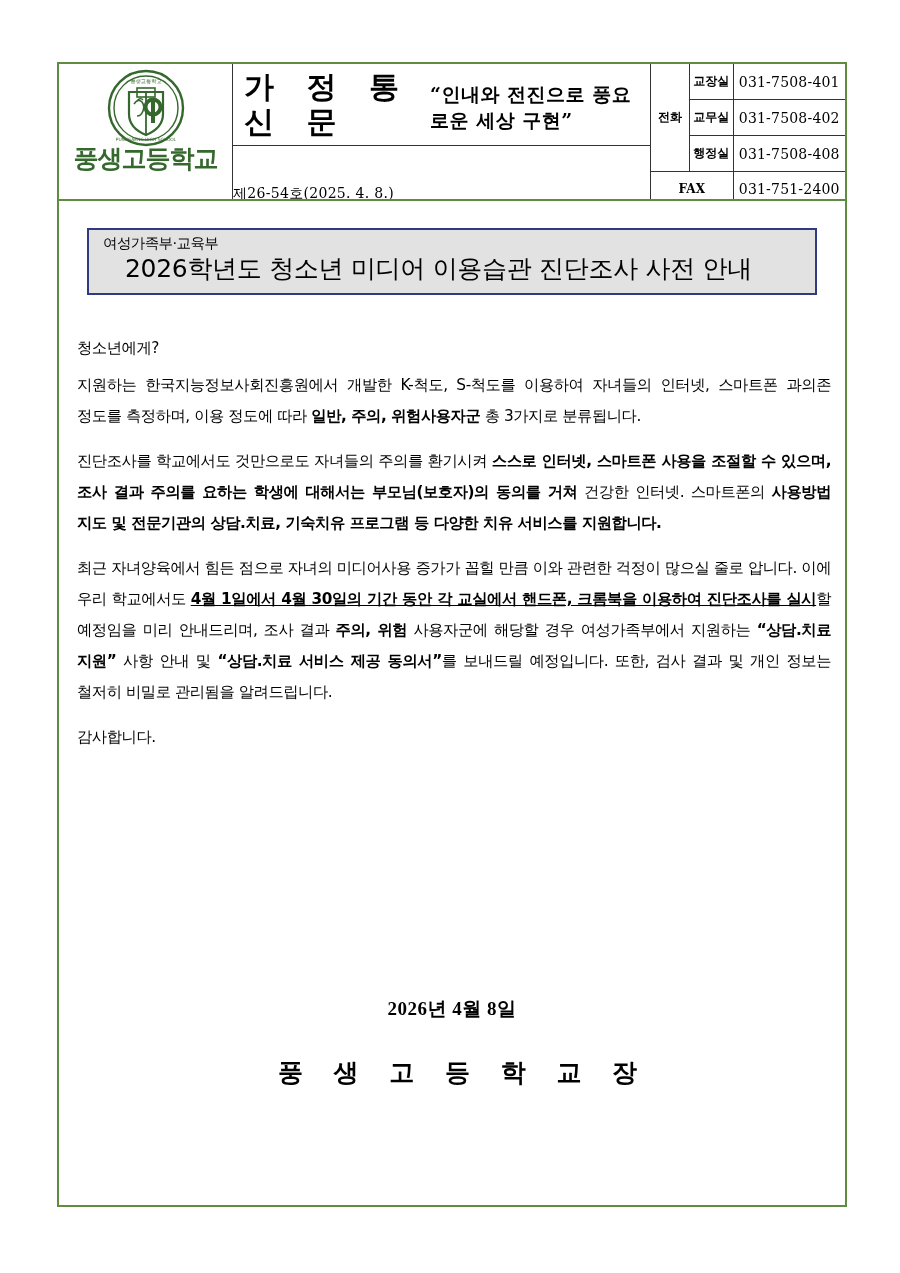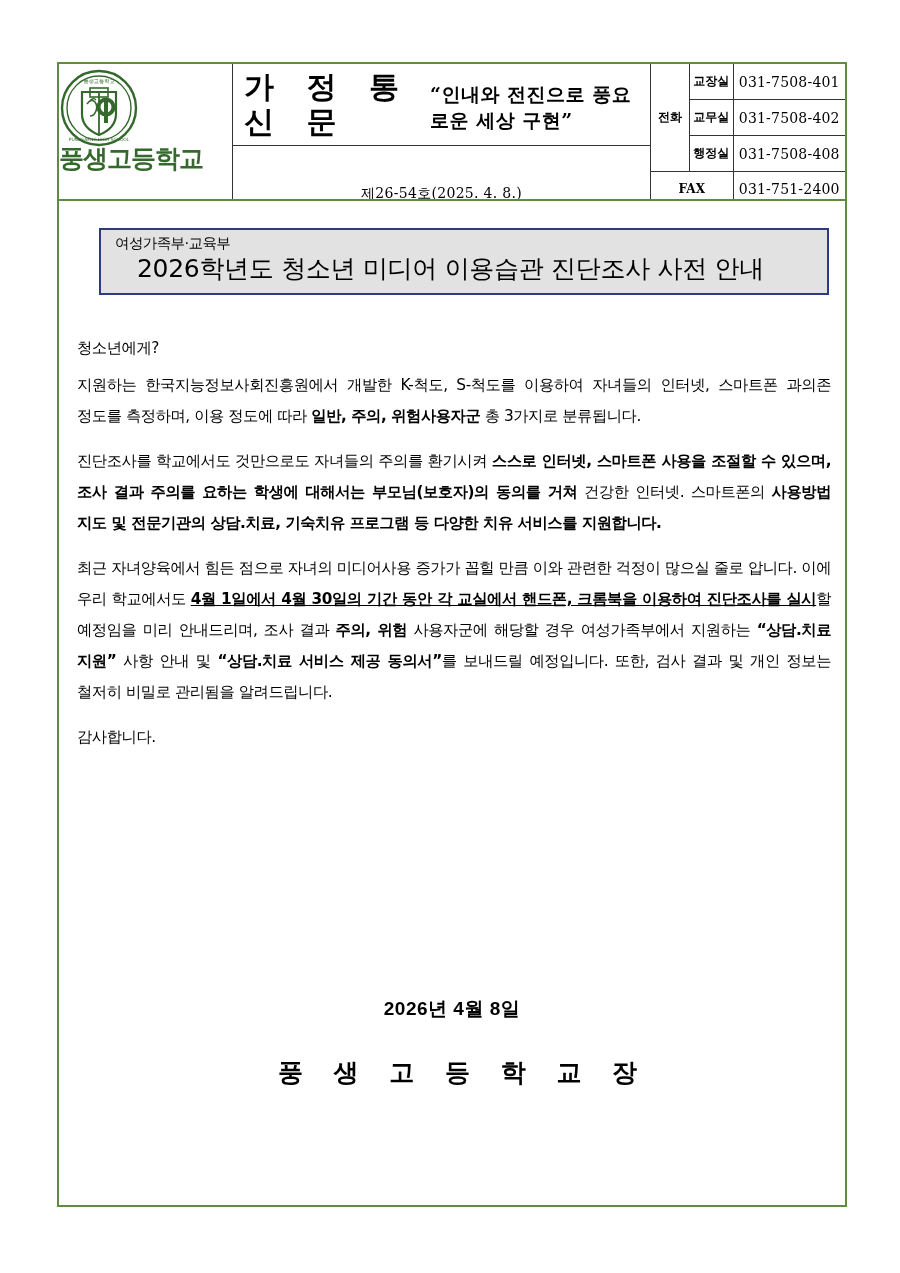--- a/index.html
+++ b/index.html
@@ -33,20 +33,21 @@
     box-sizing: border-box;
     display: flex;
     background: #fff;
   }
   .mh-logo {
     width: 174px;
     border-right: 1px solid #333;
     box-sizing: border-box;
     display: flex;
     flex-direction: column;
+    align-items: center;
     justify-content: flex-start;
     padding-top: 4px;
   }
   .emblem {
     width: 80px;
     height: 80px;
     position: relative;
   }
   .emblem svg { display:block; }
   .school-name {
@@ -87,21 +88,21 @@
     font-size: 19px;
     font-family: "DejaVu Serif", "Liberation Serif", serif;
     font-weight: bold;
     letter-spacing: 0.5px;
     margin-top: 7px;
   }
   .mh-center-bot {
     flex: 1;
     display: flex;
     align-items: center;
-    justify-content: center;
+    justify-content: flex-start;
     min-height: 39px;
   }
   .issue-no {
     font-family: "DejaVu Serif", "Liberation Serif", serif;
     font-size: 14px;
     letter-spacing: 0.3px;
   }
 
   .mh-contact {
     width: 195px;
@@ -152,21 +153,21 @@
     width: 790px;
     height: 1008px;
     border: 2px solid #5f8c41;
     box-sizing: border-box;
     background: #fff;
   }
 
   
   .banner {
     position: absolute;
-    left: 40px;
+    left: 28px;
     top: 27px;
     width: 730px;
     background: #e2e2e2;
     border: 2px solid #2f3a80;
     box-sizing: border-box;
     padding: 6px 10px 9px 14px;
   }
   .banner-sub {
     font-size: 14.5px;
     line-height: 1.1;
@@ -204,21 +205,21 @@
   
   .sig-date {
     position: absolute;
     left: 0;
     top: 795px;
     width: 100%;
     text-align: center;
     font-size: 19px;
     font-weight: bold;
     letter-spacing: 0.5px;
-    font-family: Liberation Sans, sans-serif;
+    font-family: Liberation Serif, serif;
   }
   .sig-school {
     position: absolute;
     left: 0;
     top: 855px;
     width: 100%;
     text-align: center;
     font-size: 25px;
     font-weight: bold;
     letter-spacing: 11px;

